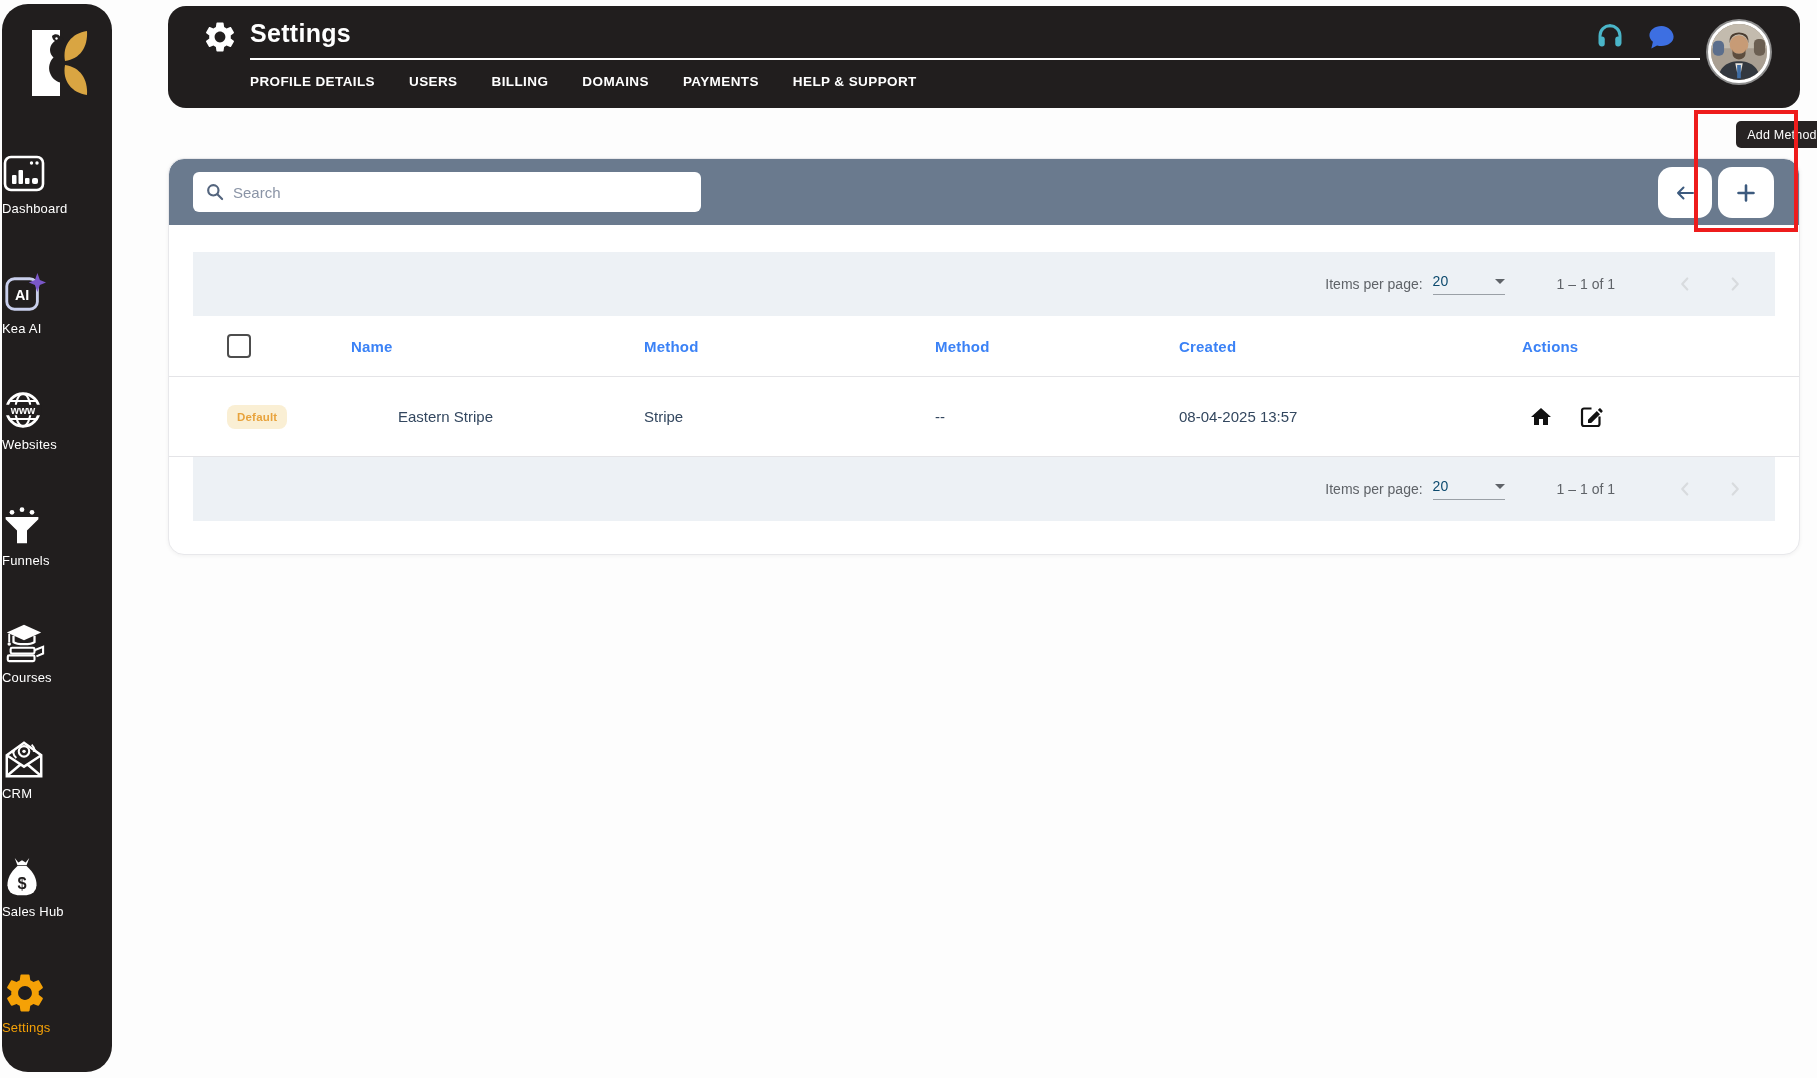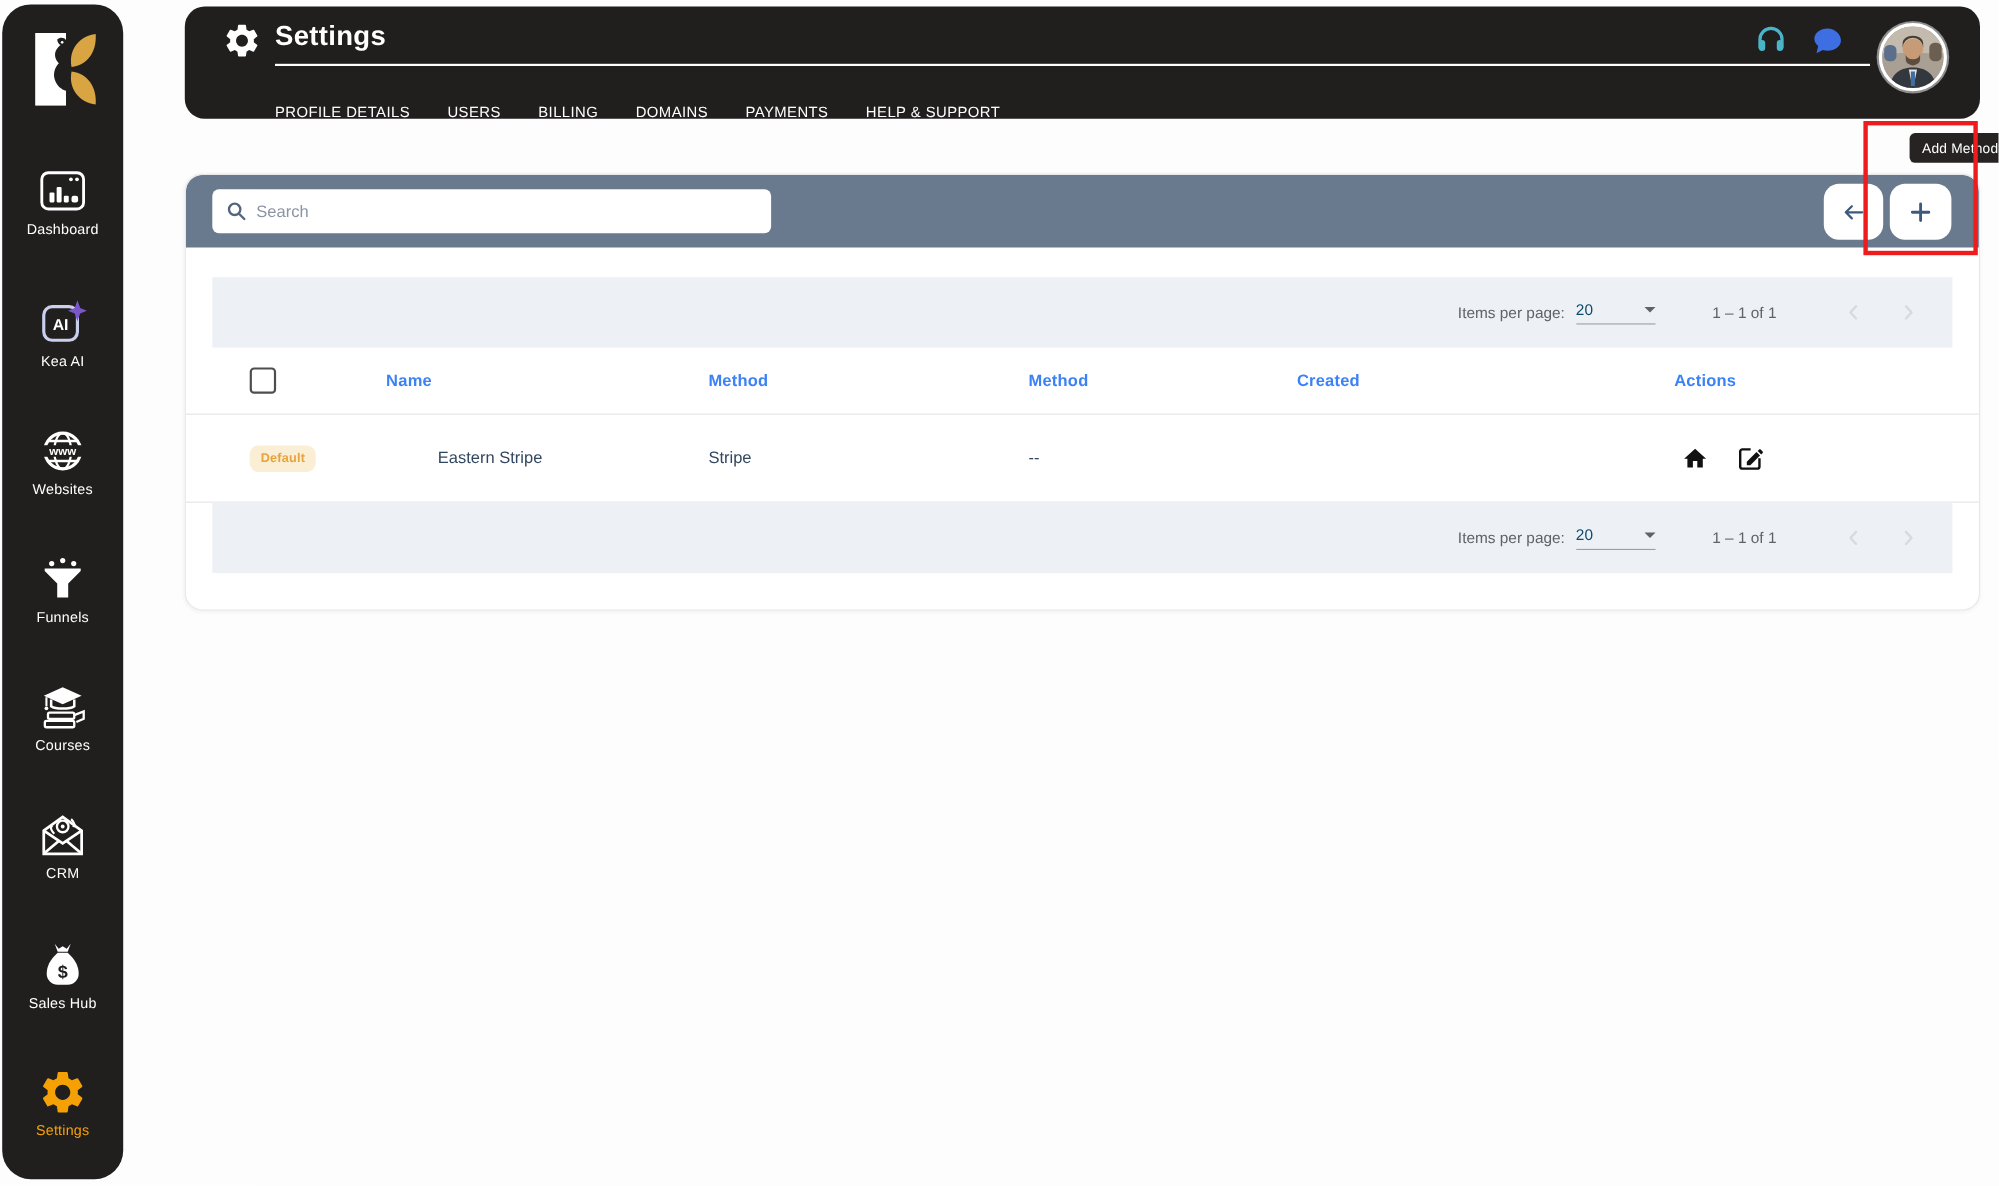--- a/index.html
+++ b/index.html
@@ -5,34 +5,34 @@
   * { margin:0; padding:0; box-sizing:border-box; }
   html,body { background:#fff; }
   body { font-family:"Liberation Sans", sans-serif; }
   #app { position:relative; width:1817px; height:1078px; background:#fdfdfd; overflow:hidden; }
 
   
   #sidebar { position:absolute; left:2px; top:4px; width:110px; height:1068px;
              background:#211e1e; border-radius:26px; }
   .logo-wrap { position:absolute; top:22px; left:0; width:100%; display:flex; justify-content:center; cursor:pointer; }
   .nav-item { position:absolute; left:0; width:100%; display:flex; flex-direction:column;
-              align-items:center; cursor:pointer; }
+              align-items:flex-start; cursor:pointer; }
   .nav-item .ico { height:44px; display:flex; align-items:center; justify-content:center; }
   .nav-item .lbl { margin-top:5px; font-size:13px; color:#ffffff; letter-spacing:.2px; }
   .nav-item.active .lbl { color:#F5A106; }
 
   
   #header-panel { position:absolute; left:168px; top:6px; width:1632px; height:102px;
                   background:#211e1e; border-radius:18px; }
   .hdr-gear { position:absolute; left:34px; top:13px; }
   .hdr-title { position:absolute; left:82px; top:13px; font-size:25px; font-weight:bold;
                color:#fff; letter-spacing:.3px; }
   .hdr-underline { position:absolute; left:82px; top:52px; width:1450px; height:2px; background:#fff; }
   .hdr-tabs { position:absolute; left:82px; top:68px; display:flex; gap:34px; }
-  .hdr-tab { font-size:13.5px; font-weight:400; color:#fff; letter-spacing:.4px; cursor:pointer;margin-top:20px; }
+  .hdr-tab { font-size:13.5px; font-weight:700; color:#fff; letter-spacing:.4px; cursor:pointer; }
   .hdr-icon-btn { position:absolute; top:15px; width:32px; height:32px; display:flex;
                   align-items:center; justify-content:center; cursor:pointer; }
   #headset-btn { left:1426px; }
   #chat-btn { left:1477px; }
   #avatar { position:absolute; left:1540px; top:15px; width:62px; height:62px; border-radius:50%;
             border:3px solid #fff; box-shadow:0 0 0 2px #8e8e8e; overflow:hidden; cursor:pointer; background:#b4aa9c; }
 
   
   #annotation-rect { position:absolute; left:1694px; top:110px; width:104px; height:122px;
                      border:4px solid #ee1c1c; z-index:60; pointer-events:none; }
@@ -307,20 +307,21 @@
       <span class="col c-actions">Actions</span>
     </div>
 
     <div id="trow">
       <span class="cell c-check">
           <span class="badge">Default</span>
         </span>
       <span class="cell c-name name-text">Eastern Stripe</span>
       <span class="cell c-method">Stripe</span>
       <span class="cell c-email">--</span>
+      <span class="cell c-created">08-04-2025 13:57</span>
       <span class="action-ico" id="act-home">
         <svg width="24" height="24" viewBox="0 0 24 24">
           <path fill="#111111" d="M10 20v-6h4v6h5v-8h3L12 3 2 12h3v8z"></path>
         </svg>
       </span>
       <span class="action-ico" id="act-edit">
         <svg width="24" height="24" viewBox="0 0 24 24">
           <path d="M20.5 11.5 V19 a2 2 0 0 1 -2 2 H5 a2 2 0 0 1 -2 -2 V5.5 a2 2 0 0 1 2 -2 H12.5" fill="none" stroke="#111111" stroke-width="2.2"></path>
           <path fill="#111111" d="M9 18 v-3.2 L17.8 6 l3.2 3.2 L12.2 18 H9z"></path>
           <path fill="#111111" d="M18.9 4.9 l1.3-1.3 c.4-.4 1-.4 1.4 0 l1.8 1.8 c.4 .4 .4 1 0 1.4 L22.1 8.1 18.9 4.9z"></path>

